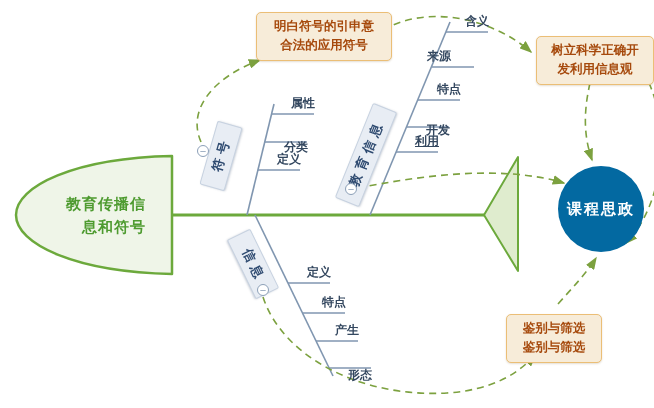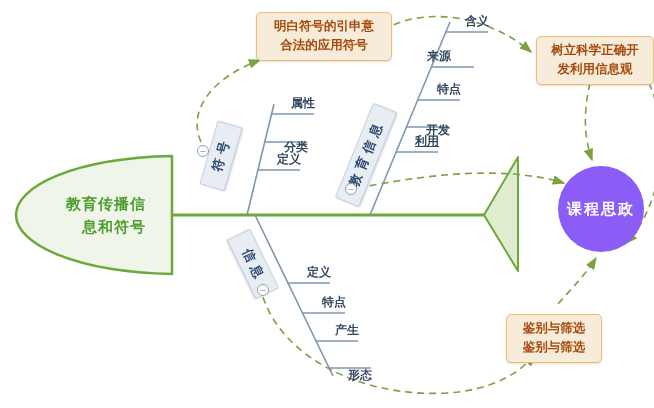--- a/index.html
+++ b/index.html
@@ -40,21 +40,21 @@
     position:absolute;background:#F7ECD9;border:1.5px solid #EBBE76;border-radius:5px;
     color:#A6490C;font-weight:bold;font-size:12.5px;text-align:center;line-height:1.55;
     padding:4px 6px;box-shadow:0 1px 2px rgba(120,90,40,.2);
   }
   .callout-1{left:256px;top:12px;width:122px;}
   .callout-2{left:536px;top:36px;width:104px;}
   .callout-3{left:506px;top:306px;width:82px;margin-top:8px;}
 
   .center-circle{
     position:absolute;left:558px;top:166px;width:86px;height:86px;border-radius:50%;
-    background:#8b5cf6;display:flex;align-items:center;justify-content:center;
+    background:#0369a1;display:flex;align-items:center;justify-content:center;
     color:#ffffff;font-weight:bold;font-size:15px;letter-spacing:2px;
   }
 </style>
 </head>
 <body>
 
 <div class="canvas">
 
   <svg class="layer" viewBox="0 0 654 408">
     <defs>

